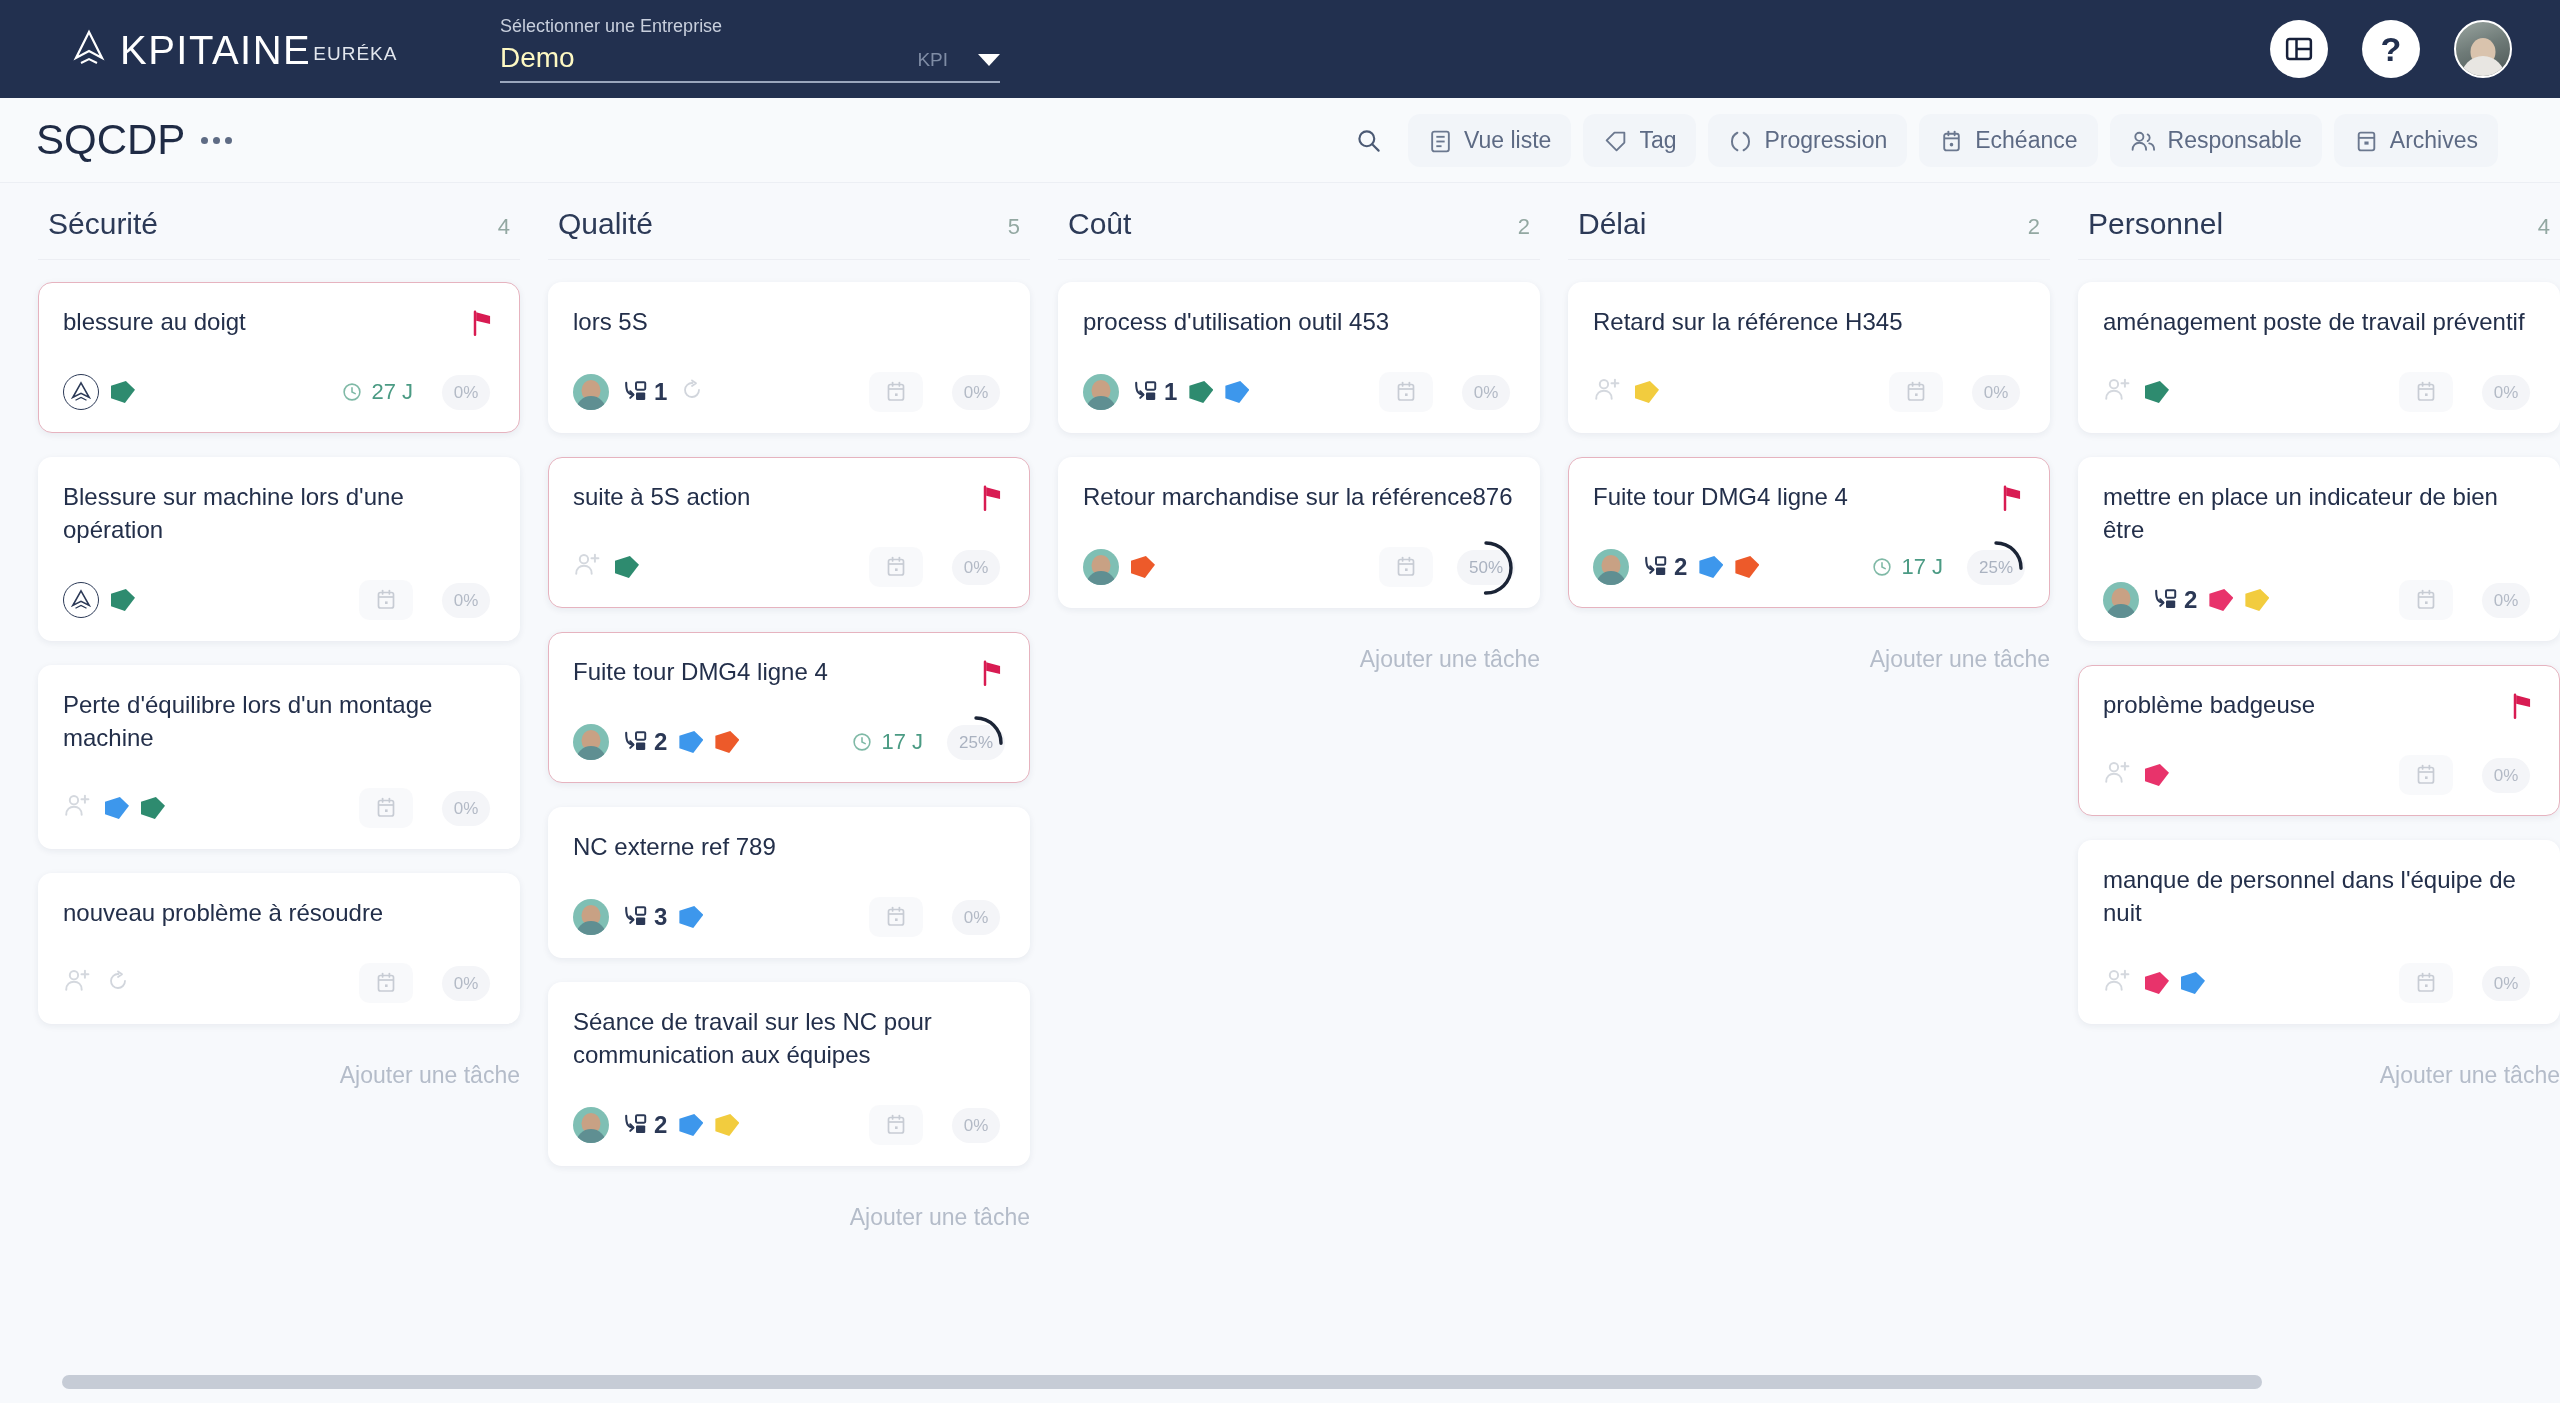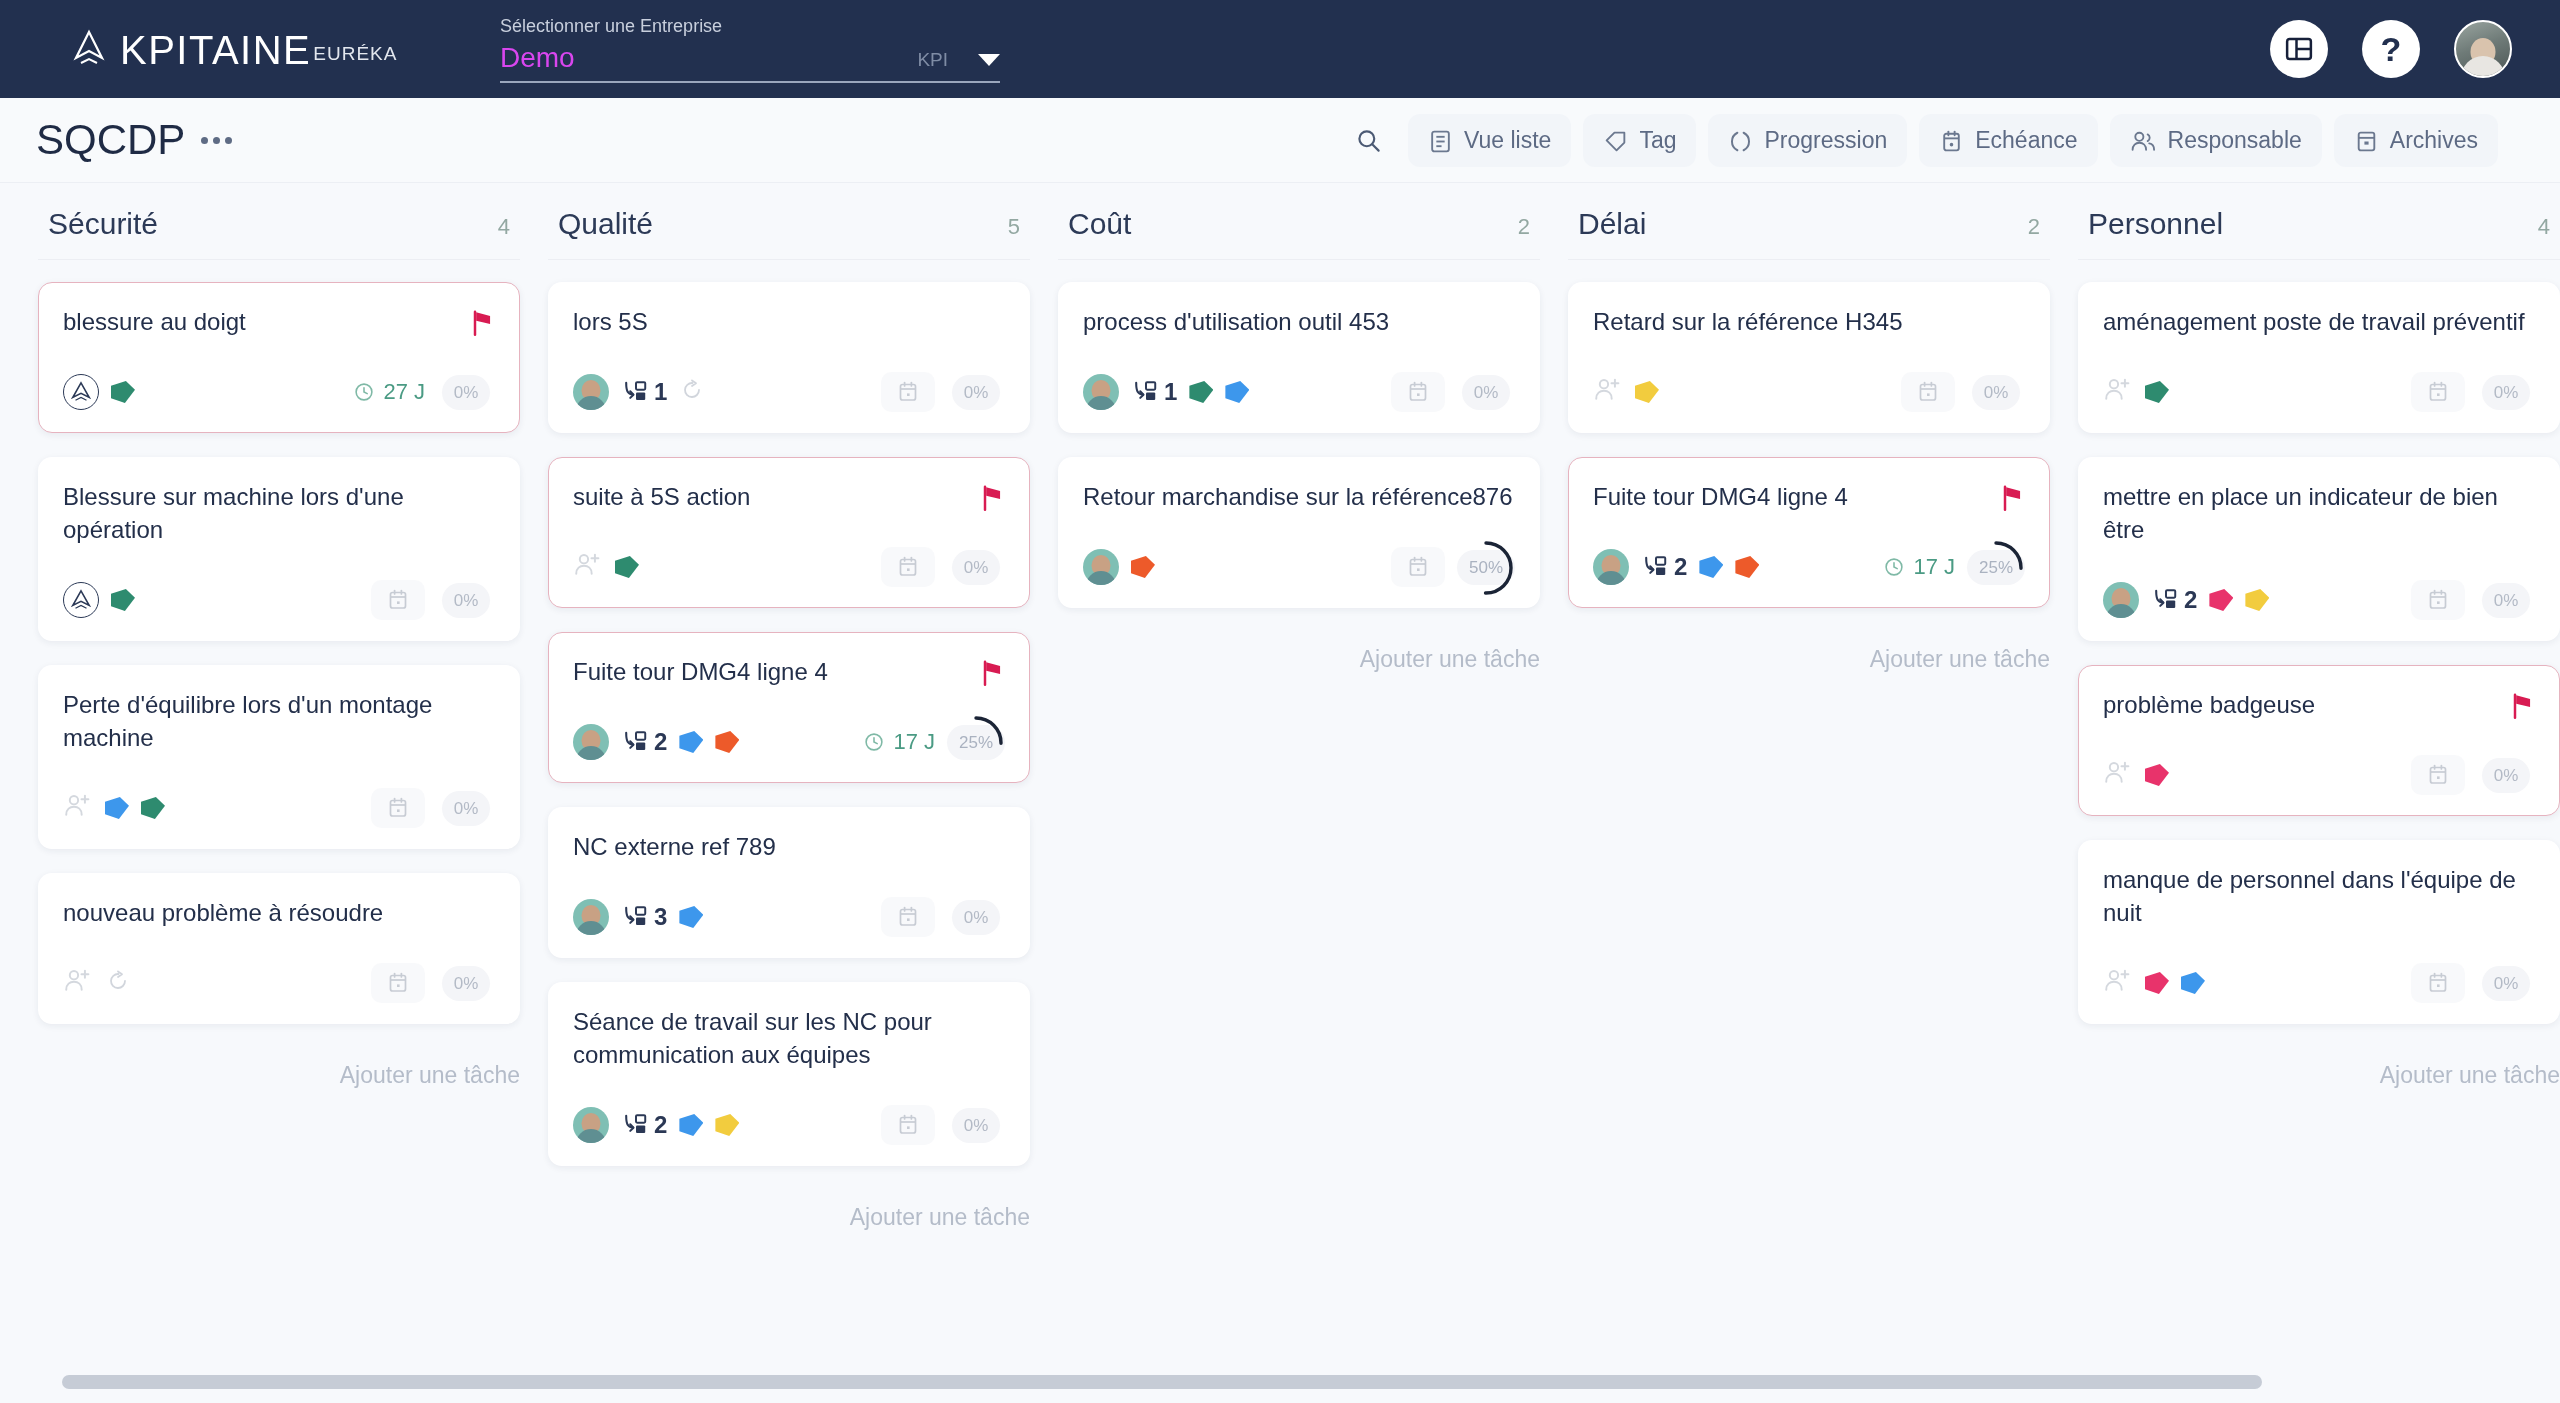--- a/index.html
+++ b/index.html
@@ -29,21 +29,21 @@
   }
 
   .company-select {
     position: absolute; left: 500px; top: 14px; width: 500px;
   }
   .company-label { color: #c8cfdd; font-size: 18px; line-height: 24px; }
   .company-row {
     display: flex; align-items: flex-end; justify-content: space-between;
     border-bottom: 2px solid #9aa6bd; padding-bottom: 7px; margin-top: 4px;
   }
-  .company-value { color: #d946ef; font-size: 28px; line-height: 32px; }
+  .company-value { color: #fef9c3; font-size: 28px; line-height: 32px; }
   .company-right { display: flex; align-items: center; gap: 30px; padding-bottom: 3px;}
   .company-kpi { color: #7f8ca5; font-size: 19px; }
   .caret {
     width: 0; height: 0;
     border-left: 11px solid transparent; border-right: 11px solid transparent;
     border-top: 12px solid #ffffff;
   }
 
   .topbar-actions {
     position: absolute; right: 48px; top: 50%; transform: translateY(-50%);
@@ -123,21 +123,21 @@
   .card.flagged { border: 1px solid #e6b3bf; }
   .card-top { display: flex; align-items: center; justify-content: space-between; gap: 10px; }
   .card-title { font-size: 24px; line-height: 33px; color: #232f4a; }
   .flag-icon { flex: 0 0 auto; margin-top: 3px; }
 
   .card-foot {
     display: flex; align-items: center; justify-content: space-between;
     margin-top: 34px;
   }
   .foot-left { display: flex; align-items: center; gap: 12px; }
-  .foot-right { display: flex; align-items: center; gap: 12px; }
+  .foot-right { display: flex; align-items: center; gap: 24px; }
 
   .av {
     width: 36px; height: 36px; border-radius: 50%;
     overflow: hidden; position: relative; flex: 0 0 36px;
     background: #7fbfb4;
   }
   .av.photo::before {
     content:""; position:absolute; left:50%; top:6px;
     width:19px; height:21px; border-radius:50%;
     background:#c8a184; transform:translateX(-50%);

